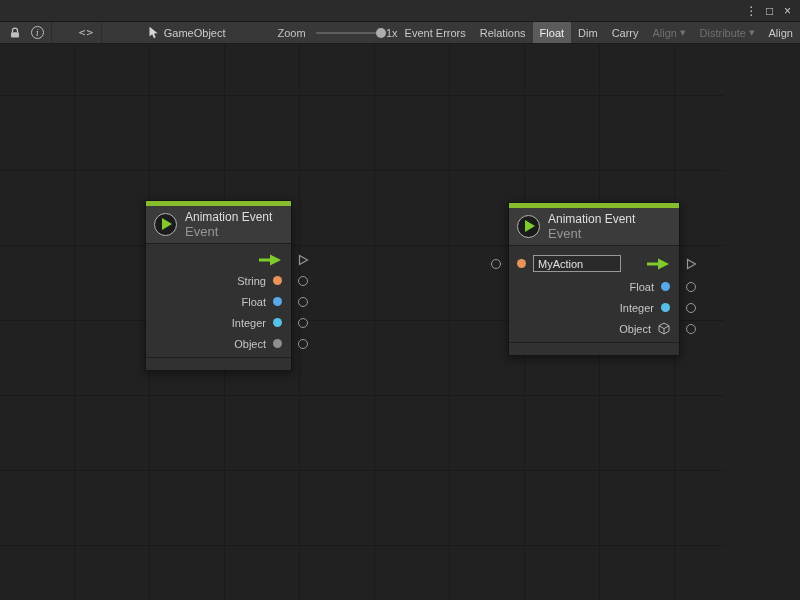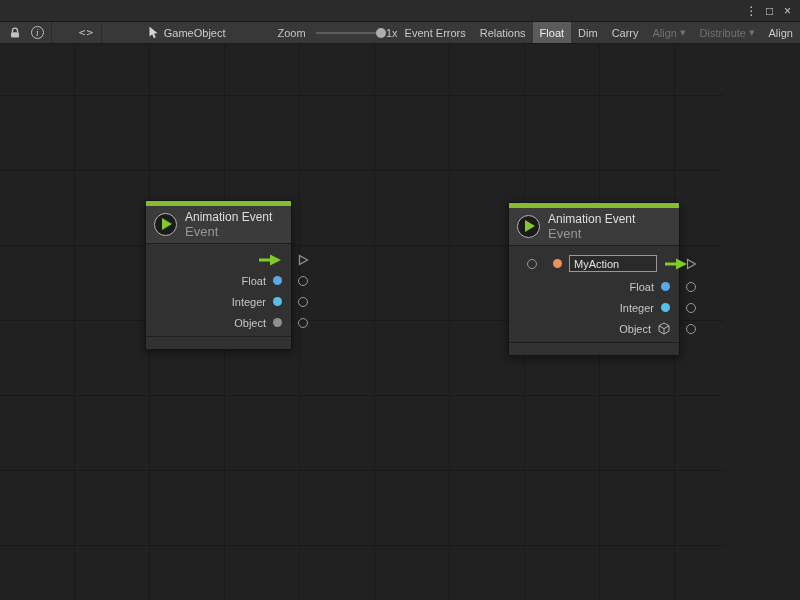--- a/index.html
+++ b/index.html
@@ -51,21 +51,21 @@
   .play { width:23px; height:23px; border-radius:50%; background:#1b1b1b; border:1px solid #b5b5b5;
           display:flex; align-items:center; justify-content:center; flex:0 0 auto; }
   .ptri { width:0; height:0; border-left:10px solid #7fcb2b; border-top:6px solid transparent;
           border-bottom:6px solid transparent; margin-left:3px; }
   .ntitles { display:flex; flex-direction:column; gap:2px; }
   .ntitle { font-size:12px; color:#dedede; line-height:13px; }
   .nsub { font-size:13px; color:#969696; line-height:11px; }
   .nbody { padding:5px 0 3px 0; }
   .row { position:relative; height:21px; display:flex; align-items:center; justify-content:flex-end;
          gap:7px; padding-right:9px; font-size:11px; color:#c6c6c6; }
-  .row.input-row { height:25px; justify-content:flex-start; padding-left:8px;margin-left:36px; }
+  .row.input-row { height:25px; justify-content:flex-start; padding-left:8px; }
   .dot { width:9px; height:9px; border-radius:50%; flex:0 0 auto; }
   .circle-port { position:absolute; right:-17px; top:50%; margin-top:-5px; width:10px; height:10px;
                  border:1px solid #979797; border-radius:50%; background:transparent; }
   .circle-port.left-port { right:auto; left:-18px; }
   .tri-port { position:absolute; right:-18px; top:50%; margin-top:-6px; width:11px; height:12px; }
   .flow-arrow { display:inline-flex; }
   .input-row .flow-arrow { margin-left:auto; }
   .name-field { width:88px; height:17px; background:#2a2a2a; border:1px solid #989898;
                 color:#e0e0e0; font-size:11px; padding:0 4px; outline:none; }
   .nfoot { height:13px; background:#313131; border-top:1px solid #1f1f1f; }
@@ -152,20 +152,25 @@
             <path d="M12 0.5 L23 6 L12 11.5 Z" fill="currentColor"></path>
           </svg>
         </span>
         <span class="tri-port">
           <svg width="11" height="12" viewBox="0 0 11 12">
             <path d="M1.5 1.5 L9.5 6 L1.5 10.5 Z" fill="none" stroke="#979797" stroke-width="1.2"></path>
           </svg>
         </span>
       </div>
       <div class="row">
+        <span>String</span>
+        <span class="dot" style="background: rgb(233, 147, 90);"></span>
+        <span class="circle-port"></span>
+      </div>
+      <div class="row">
         <span>Float</span>
         <span class="dot" style="background: rgb(89, 168, 232);"></span>
         <span class="circle-port"></span>
       </div>
       <div class="row">
         <span>Integer</span>
         <span class="dot" style="background: rgb(85, 193, 232);"></span>
         <span class="circle-port"></span>
       </div>
       <div class="row">

